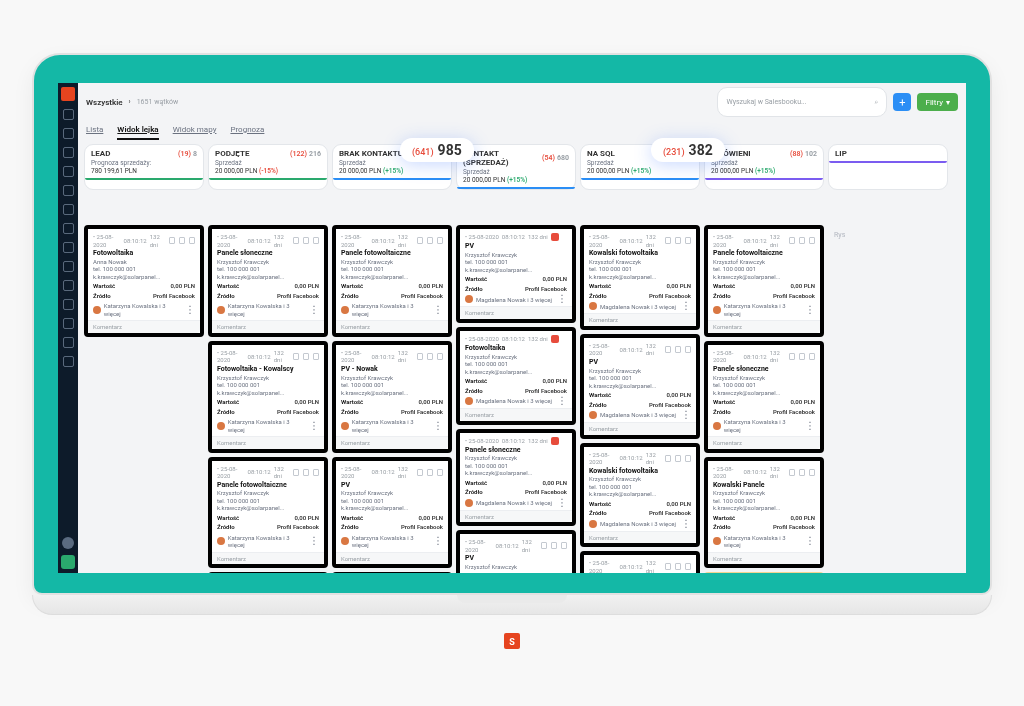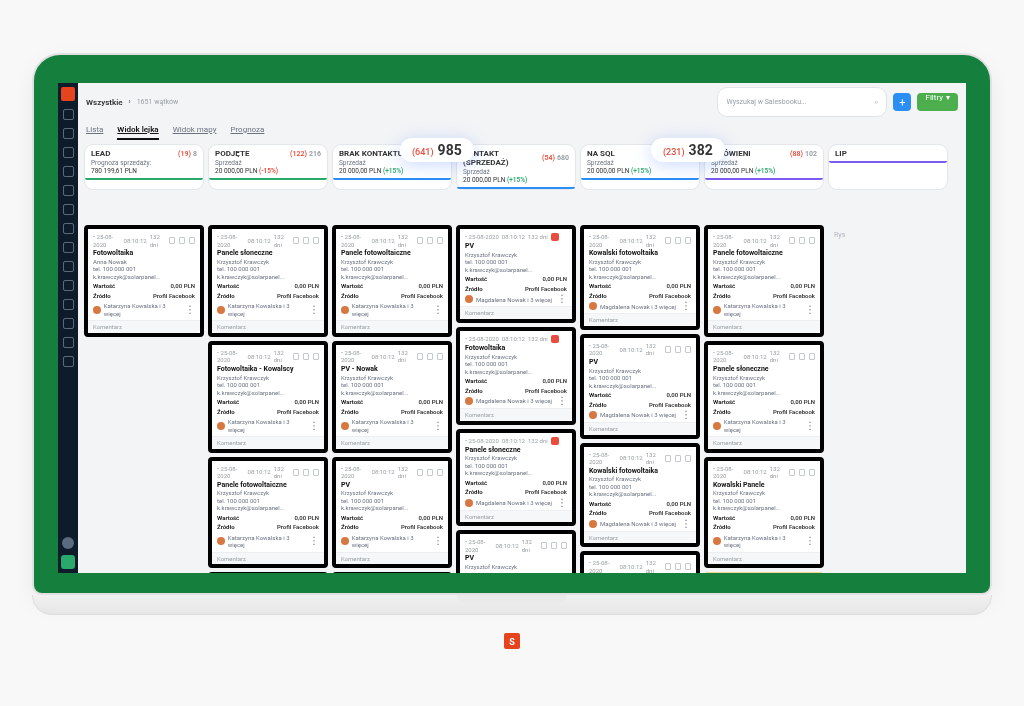--- a/index.html
+++ b/index.html
@@ -1,39 +1,39 @@
 <!DOCTYPE html>
 <html><head>
 <meta charset="utf-8">
 <style>
 * { box-sizing: border-box; margin: 0; padding: 0; font-family: -apple-system, BlinkMacSystemFont, "Segoe UI", Roboto, Arial, sans-serif; }
 body { background: #f8f8f8; display: flex; justify-content: center; align-items: center; height: 706px; width: 1024px; overflow: hidden; }
 
 
 .laptop { position: relative; width: 960px; }
-.bezel { background: #15803d; border: 2px solid #e1e1e1; border-radius: 28px 28px 10px 10px; padding: 28px 24px 20px 24px; box-shadow: 0 8px 22px rgba(0,0,0,.06); }
+.bezel { background: #14b8a6; border: 2px solid #e1e1e1; border-radius: 28px 28px 10px 10px; padding: 28px 24px 20px 24px; box-shadow: 0 8px 22px rgba(0,0,0,.06); }
 .base { height: 20px; background: linear-gradient(#f1f1f1,#e6e6e6); border: 1px solid #ddd; border-top: none; border-radius: 0 0 22px 22px; position: relative; }
 .base::before { content: ""; position: absolute; left: 50%; top: 0; transform: translateX(-50%); width: 110px; height: 8px; background: #eaeaea; border-bottom-left-radius: 8px; border-bottom-right-radius: 8px; }
 
 .screen { background: #f3f4f6; height: 490px; display: flex; }
 .sidebar { width: 20px; background: #0d1b2a; display: flex; flex-direction: column; align-items: center; padding: 4px 0; gap: 8px; }
 .sidebar .logo { width: 14px; height: 14px; background: #e6441f; border-radius: 2px; }
 .sidebar .mi { width: 11px; height: 11px; border: 1px solid #7b8aa0; border-radius: 2px; opacity: .7; }
 .sidebar .bottom { margin-top: auto; display: flex; flex-direction: column; gap: 6px; align-items: center; }
 .sidebar .av { width: 12px; height: 12px; border-radius: 50%; background: #5a6b80; }
 .sidebar .sq { width: 14px; height: 14px; background: #2aa96d; border-radius: 3px; }
 
 .main { flex: 1; display: flex; flex-direction: column; background: #f3f4f6; font-size: 7px; color: #333; overflow: hidden; }
 .topbar { display: flex; align-items: center; padding: 4px 8px; background: #f3f4f6; gap: 6px; }
 .crumb { font-weight: 600; font-size: 8px; }
 .crumb-sub { color: #9aa0a6; font-size: 7px; }
 .spacer { flex: 1; }
 .search { width: 170px; height: 30px; background: #fff; border: 1px solid #e1e4e8; border-radius: 10px; display: flex; align-items: center; padding: 0 8px; color: #9aa0a6; gap: 4px; font-size: 7px; }
 .addbtn { width: 18px; height: 18px; background: #2b8ef5; border-radius: 4px; color: #fff; display: flex; align-items: center; justify-content: center; font-size: 11px; }
-.filtbtn { height: 18px; background: #4cae4c; color: #fff; border-radius: 4px; padding: 0 8px; display: flex; align-items: flex-start; gap: 3px; font-size: 8px; }
+.filtbtn { height: 18px; background: #4cae4c; color: #fff; border-radius: 4px; padding: 0 8px; display: flex; align-items: center; gap: 3px; font-size: 8px; }
 
 .tabs { display: flex; gap: 14px; padding: 4px 8px 0 8px; font-size: 8px; color: #6b7280; }
 .tab { padding-bottom: 4px; text-decoration: underline; }
 .tab.active { color: #111; font-weight: 600; border-bottom: 2px solid #111; }
 
 .headers { display: flex; gap: 4px; padding: 4px 6px 0 6px; position: relative; }
 .headbox { flex: 0 0 120px; background: #fff; border: 1px solid #e3e6ea; border-radius: 9px; padding: 4px 6px 6px 6px; min-width: 120px; position: relative; }
 .headbox .htitle { font-weight: 700; font-size: 8px; display: flex; justify-content: space-between; align-items: center; }
 .headbox .hcount { font-size: 7px; color: #9aa0a6; }
 .headbox .hcount .red { color: #e74c3c; font-weight: 600; margin-right: 2px; }

